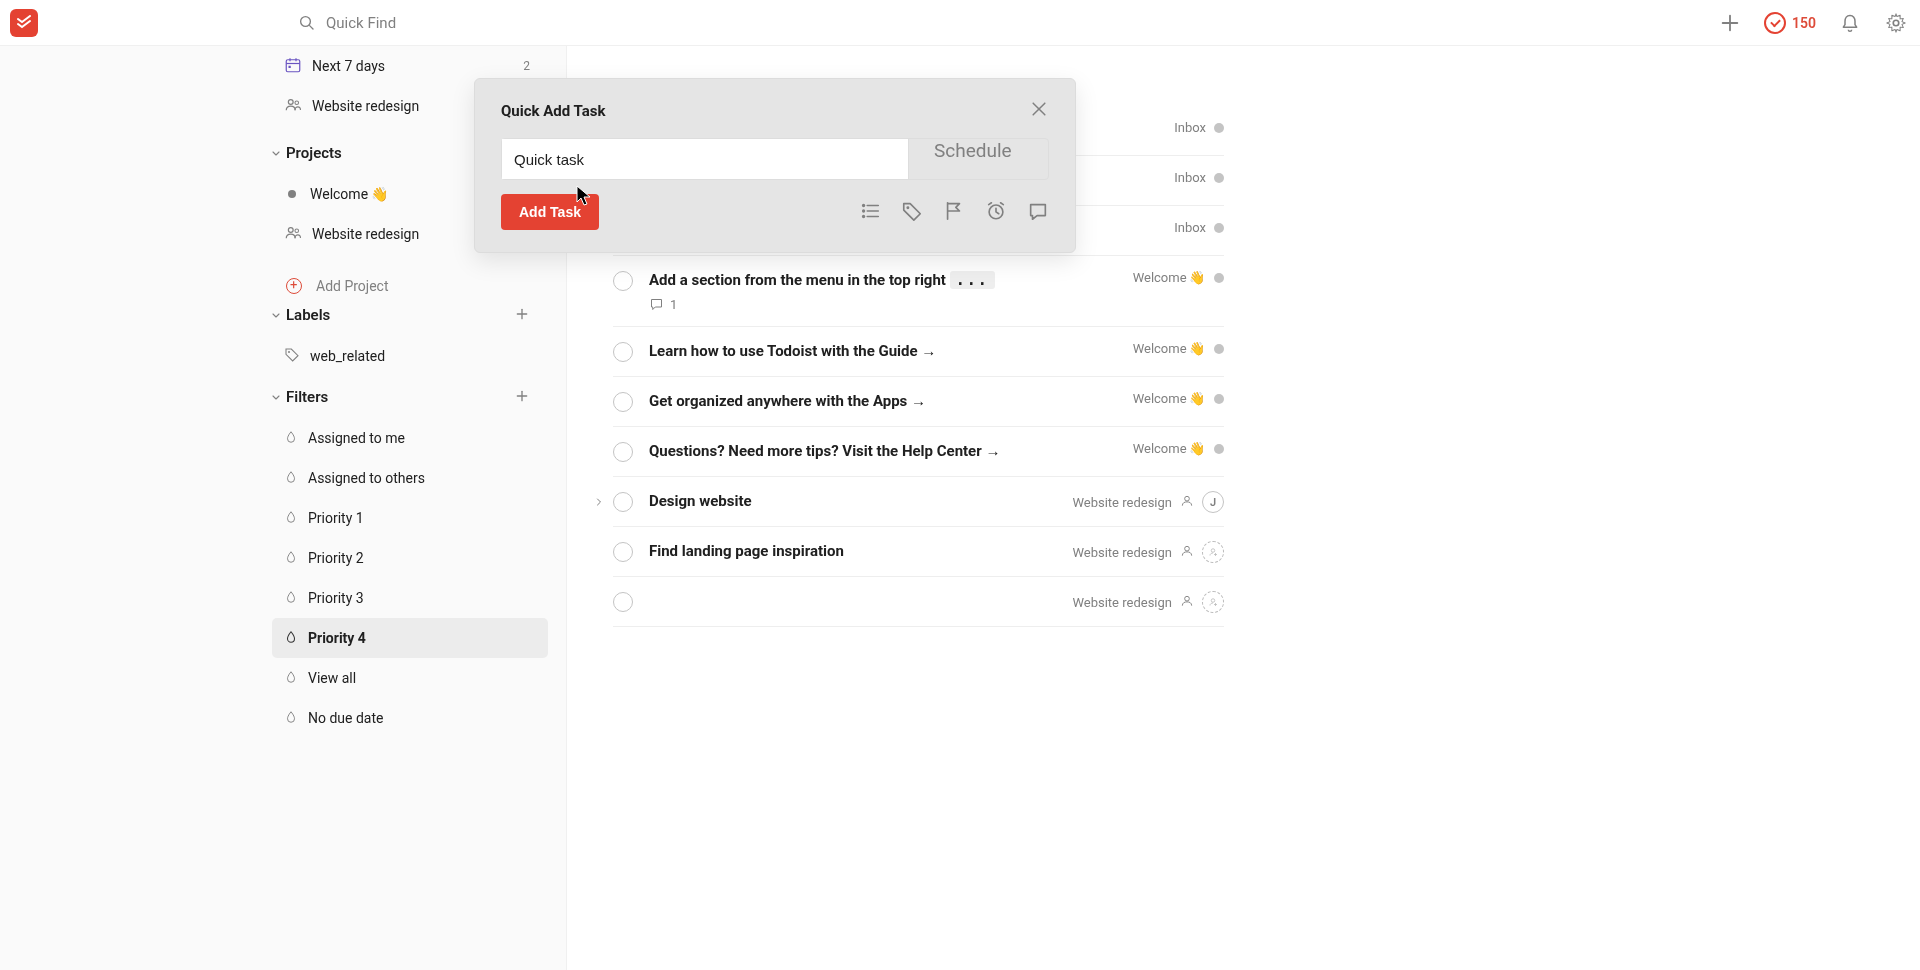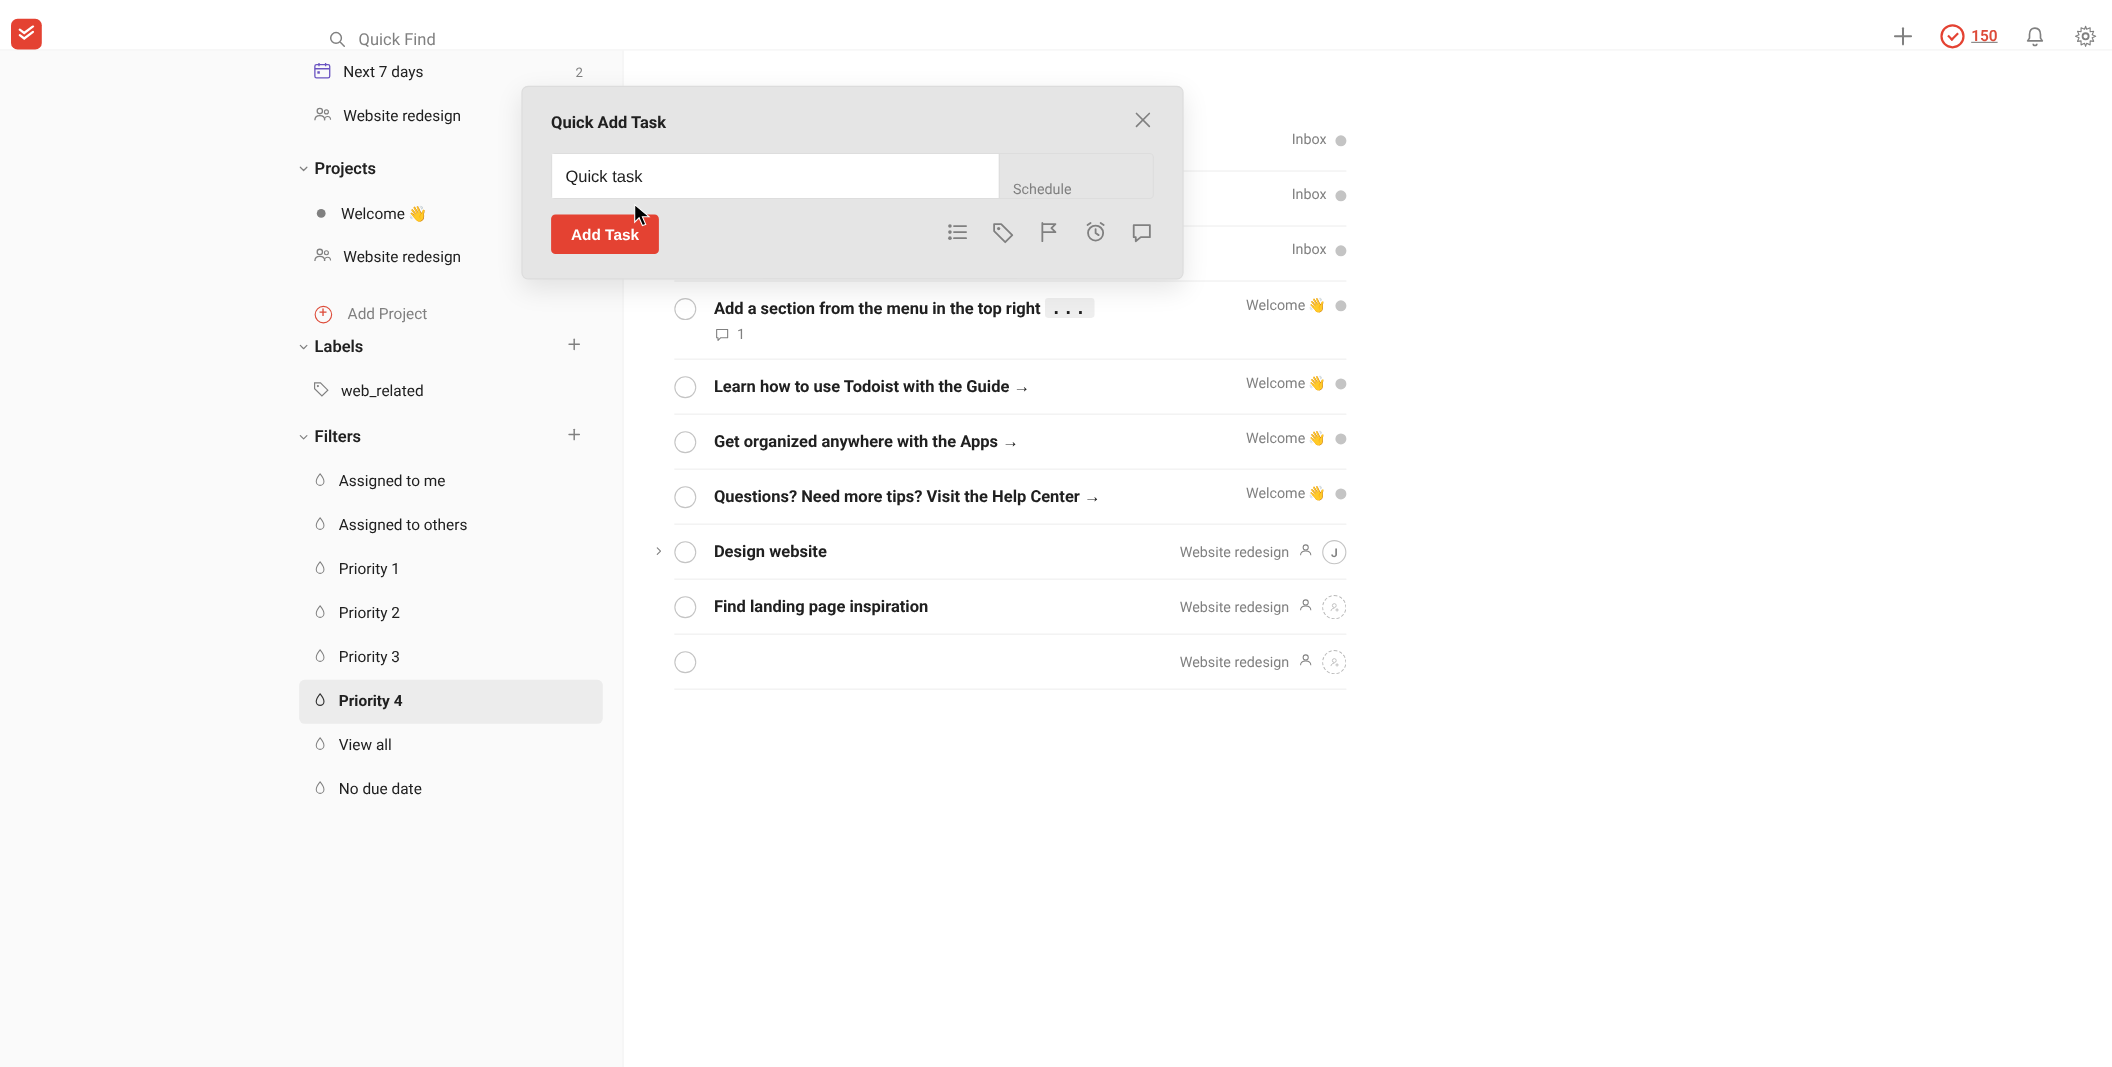--- a/index.html
+++ b/index.html
@@ -33,21 +33,21 @@
     position: relative;
     overflow: hidden;
   }
 
   
   .header {
     height: 46px;
     background: var(--header-bg);
     border-bottom: 1px solid var(--divider);
     display: flex;
-    align-items: flex-end;
+    align-items: center;
     padding: 0 12px 0 10px;
     flex: 0 0 46px;
   }
   .brand {
     width: 28px; height: 28px;
     background: var(--brand-red);
     border-radius: 6px;
     position: relative;
     flex: 0 0 28px;
     margin-left: 0;
@@ -62,21 +62,21 @@
   .search-placeholder {
     color: var(--text-grey);
     font-size: 15px;
   }
   .header-spacer { flex: 1; }
   .header-actions {
     display:flex; align-items:center; gap: 22px;
     color: var(--icon-grey);
   }
   .karma-group {
-    display:flex; align-items:center; gap:6px;text-decoration:underline;
+    display:flex; align-items:center; gap:6px;
   }
   .karma-ring {
     width:22px; height:22px; border-radius:50%;
     border: 2.5px solid #e44232;
     position:relative;
   }
   .karma-ring::after {
     content:""; position:absolute; width:7px; height:4px;
     border-left:2.5px solid #e44232; border-bottom:2.5px solid #e44232;
     transform: rotate(-45deg);
@@ -250,22 +250,22 @@
   .modal-input {
     flex:1; border:none; outline:none;
     font-size: 15px; padding: 0 12px;
     color: var(--text-dark);
   }
   .modal-input::placeholder { color: var(--text-grey); }
   .modal-schedule {
     width: 140px;
     border-left: 1px solid var(--border-grey);
     color: var(--text-grey);
-    display:flex; align-items:flex-end; padding-left:12px;
-    font-size: 13px;
+    display:flex; align-items:flex-start; padding-left:25px;
+    font-size: 19px;
   }
   .modal-actions {
     display:flex; align-items:center;
     margin-top: 14px;
   }
   .btn-primary {
     background: var(--brand-red);
     color:#fff;
     font-weight:700;
     border:none; border-radius:4px;

